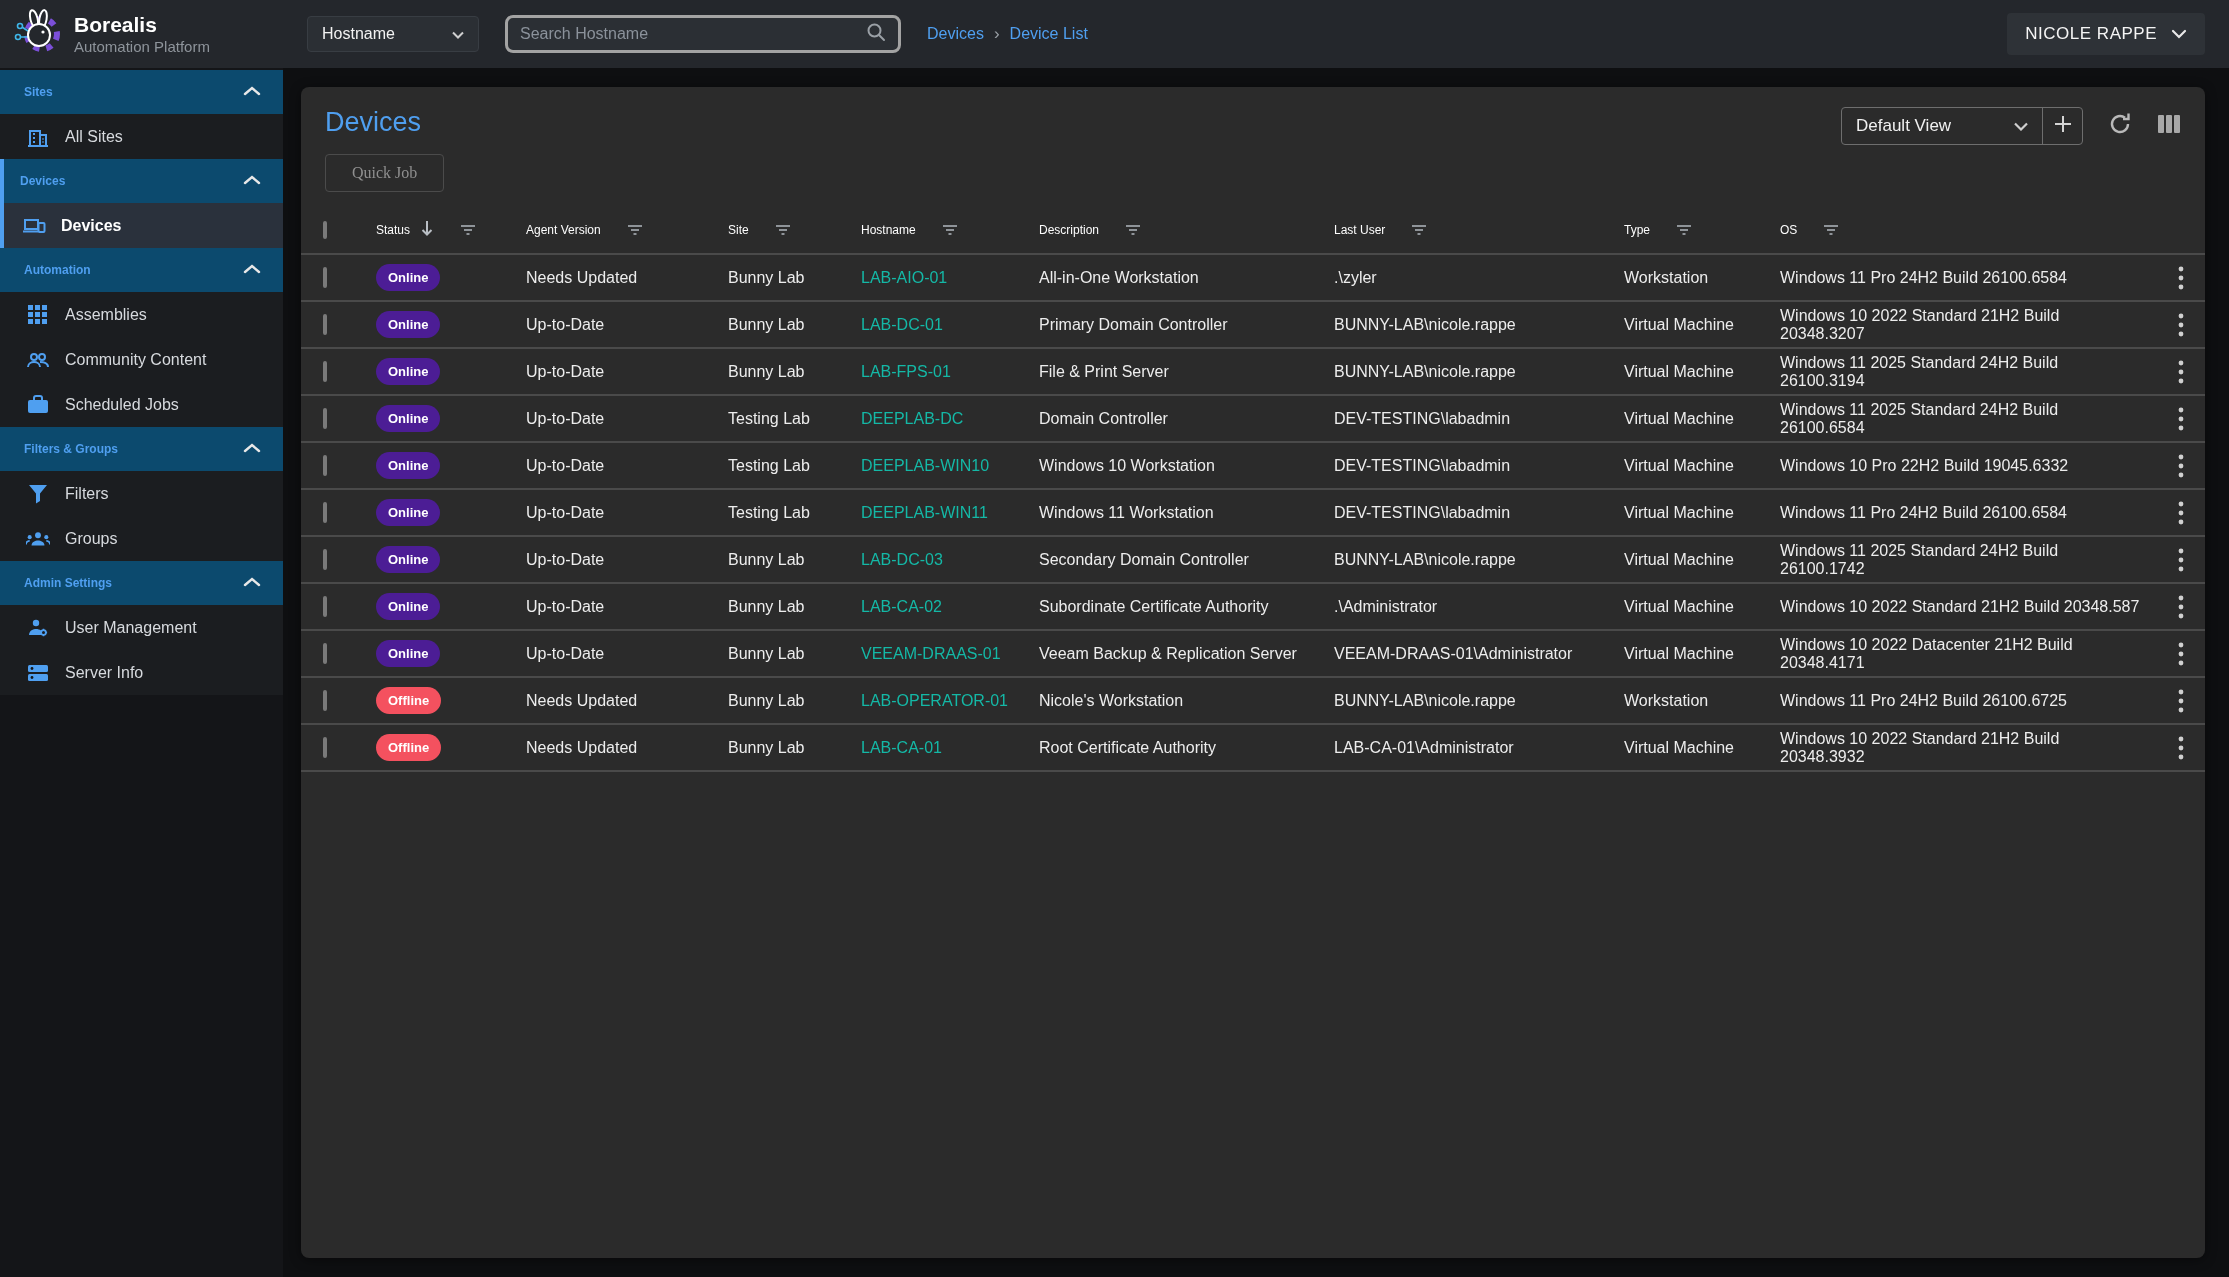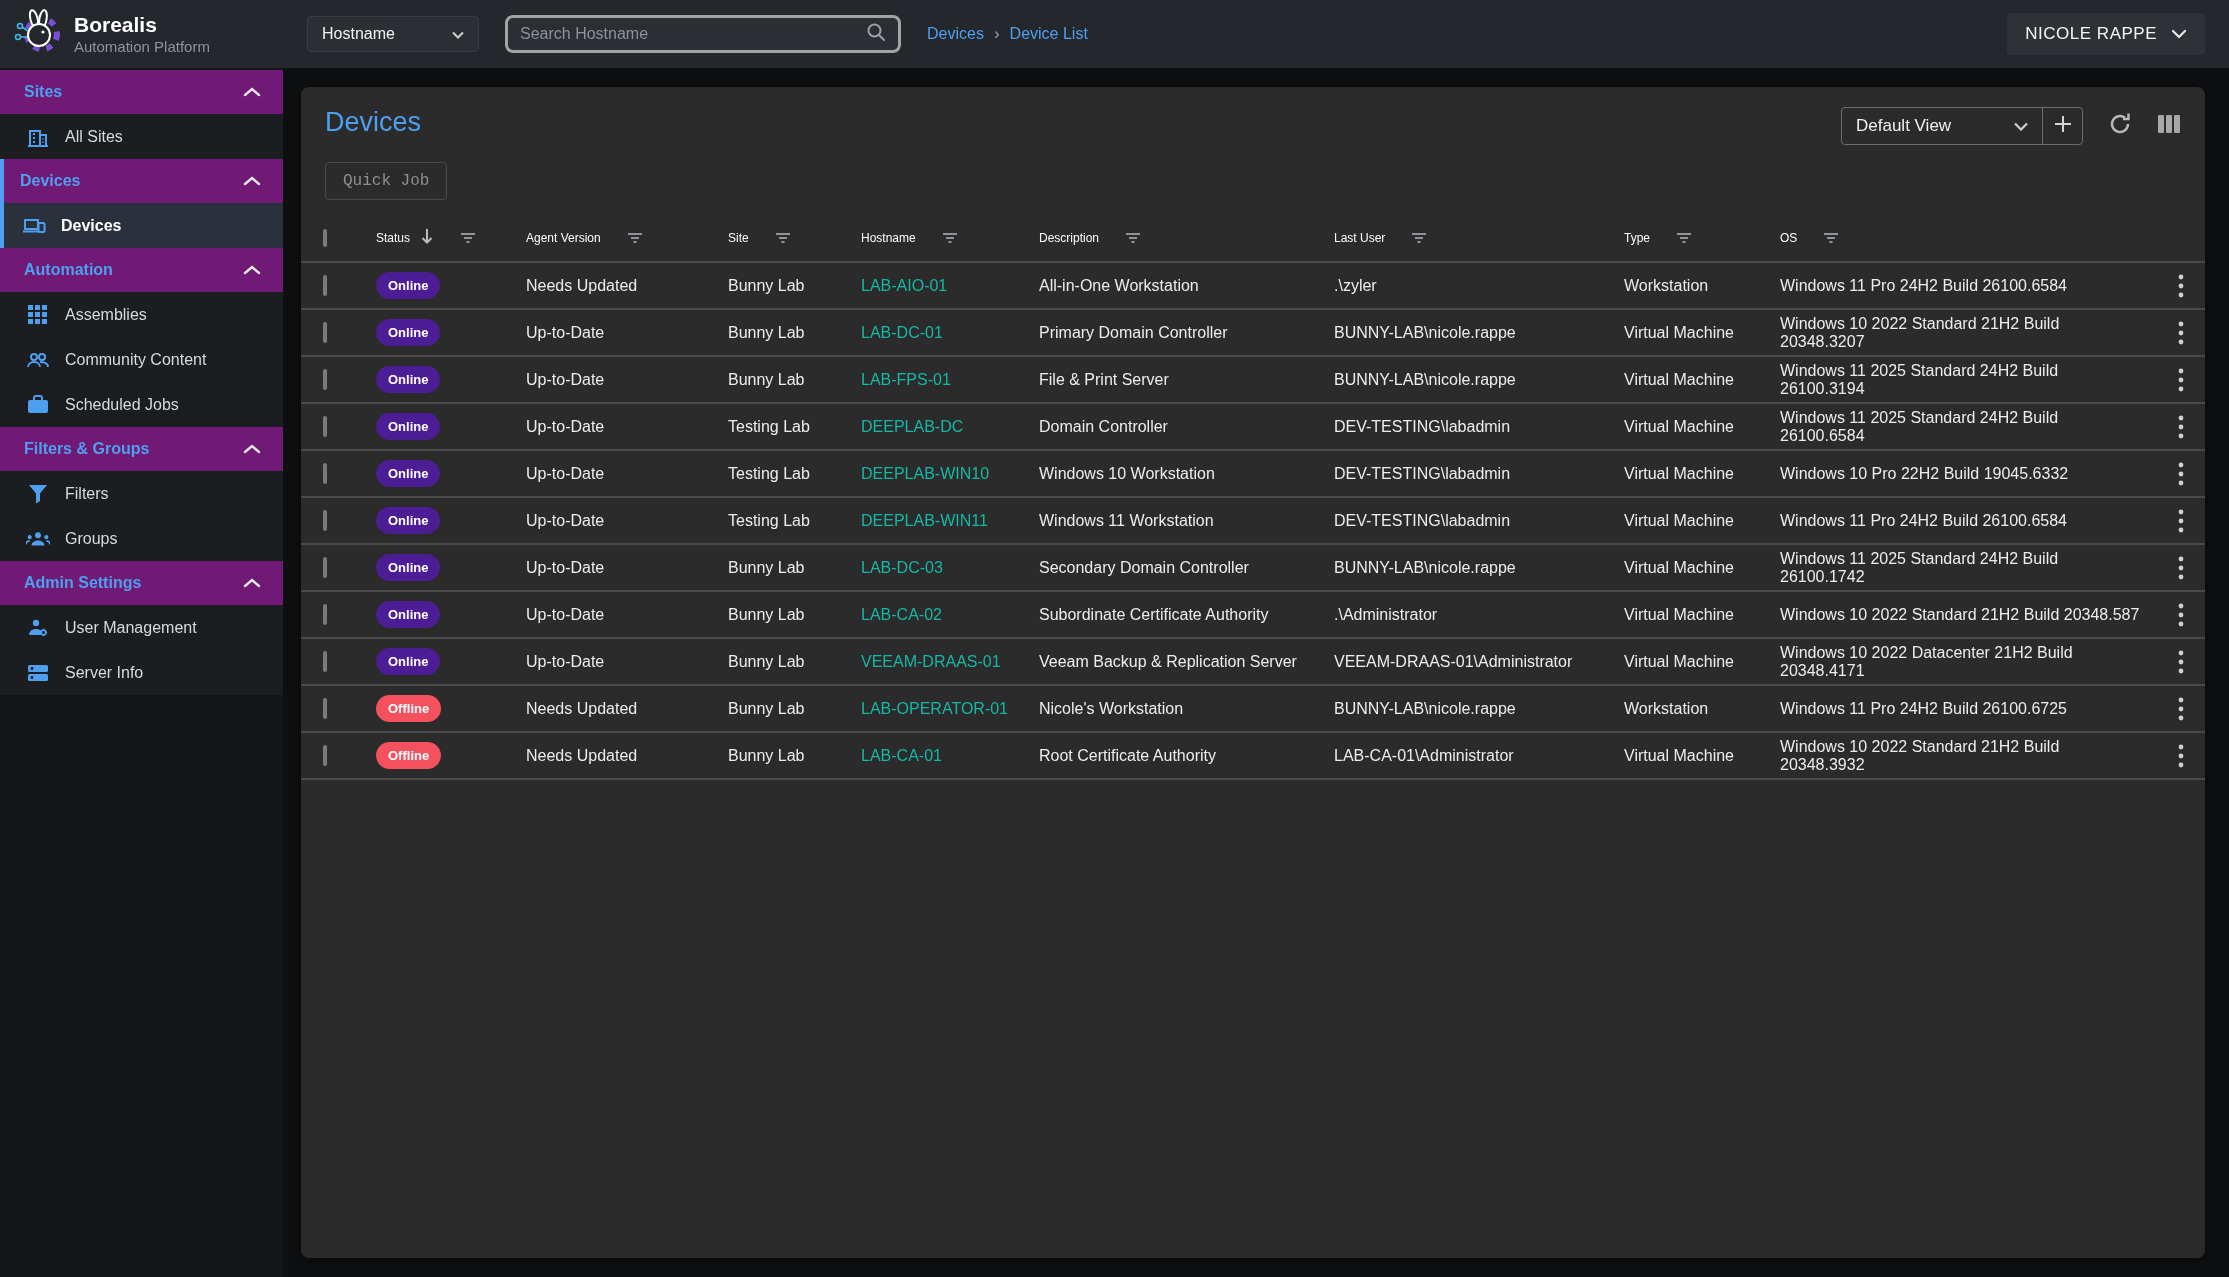--- a/index.html
+++ b/index.html
@@ -42,21 +42,21 @@
     position:absolute; left:0; top:0; width:283px; height:1277px; background:#141518;
   }
   .logo-block {
     height:68px; background:#24272c; display:flex; align-items:center;
     gap:10px; padding-left:12px;
   }
   .brand-name { font-size:21px; font-weight:bold; color:#fff; line-height:1.15; }
   .brand-sub { font-size:15px; color:#8e949b; }
   .nav { margin-top:2px; }
   .section-header {
-    height:44px; background:#701a75; color:#4f9ff0; font-size:16px; font-weight:bold;
+    height:44px; background:#0c4a6e; color:#4f9ff0; font-size:12px; font-weight:bold;
     display:flex; align-items:center; justify-content:space-between;
     padding:0 22px 0 20px; cursor:pointer; border-left:4px solid transparent;
   }
   .section-header.active { border-left:4px solid #4f9ff0; padding-left:16px; }
   .nav-item {
     height:45px; background:#1b1d20; display:flex; align-items:center; gap:15px;
     padding-left:22px; font-size:16px; color:#d7dade; cursor:pointer;
     border-left:4px solid transparent;
   }
   .nav-item.selected {
@@ -66,23 +66,23 @@
   .nav-icon { width:24px; height:24px; flex:0 0 24px; display:flex; align-items:center; justify-content:center; }
 
   
   .card {
     position:absolute; left:301px; top:87px; width:1904px; height:1171px;
     background:#2b2b2b; border-radius:8px; box-shadow:0 2px 12px rgba(0,0,0,.45);
   }
   .card-head { position:relative; padding:20px 24px 0 24px; }
   .page-title { color:#4f9ff0; font-size:27px; font-weight:400; }
   .quickjob {
-    margin-top:24px; display:inline-block; background:transparent;
+    margin-top:16px; display:inline-block; background:transparent;
     border:1px solid #4b4b4b; border-radius:4px; color:#8f8f8f;
-    font-size:16px; padding:9px 17px; font-family:Liberation Mono, monospace;
+    font-size:16px; padding:9px 26px; font-family:Liberation Serif, serif;
   }
   .view-toolbar {
     position:absolute; top:20px; right:24px; display:flex; align-items:center; gap:24px;
   }
   .view-select-group {
     display:flex; align-items:stretch; border:1px solid #6e6e6e; border-radius:4px; height:38px;
   }
   .view-select {
     width:200px; display:flex; align-items:center; justify-content:space-between;
     padding:0 14px; font-size:17px; color:#f0f0f0; cursor:pointer;gap:44px;

